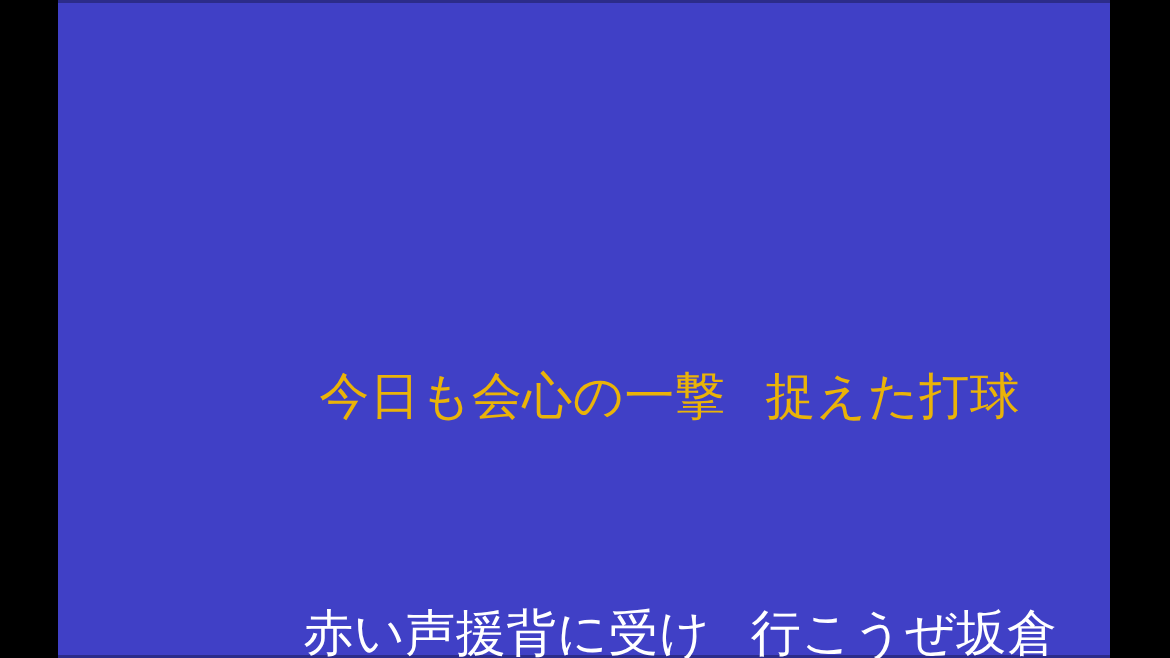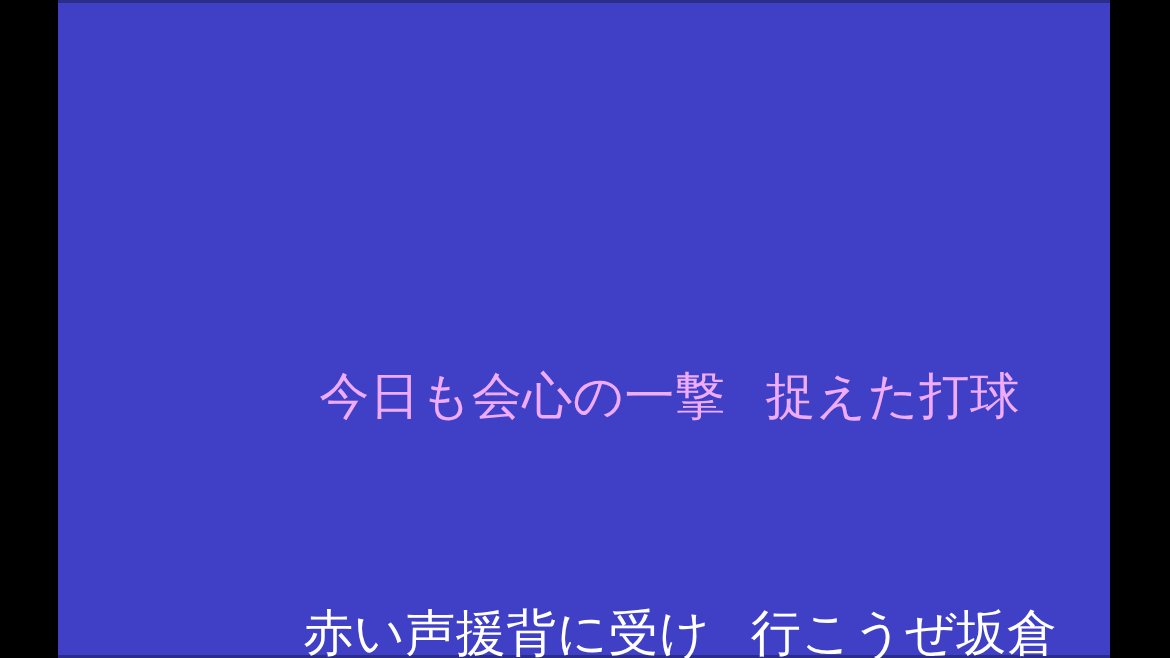--- a/index.html
+++ b/index.html
@@ -87,21 +87,21 @@
 </style>
 </head>
 <body>
 
 <div id="video-frame">
 
   <div id="slide-canvas" style="background: rgb(64, 64, 198);">
 
     <div id="lyric-block">
 
-      <div class="lyric-line" id="lyric-line-1" style="color: #f0abfc;">
+      <div class="lyric-line" id="lyric-line-1" style="color: #eab308;">
         <span class="lyric-phrase">今日も会心の一撃</span><span class="phrase-gap"></span><span class="lyric-phrase">捉えた打球</span>
       </div>
 
       <div class="lyric-line" id="lyric-line-2" style="color: rgb(255, 255, 255);">
         <span class="lyric-phrase">赤い声援背に受け</span><span class="phrase-gap"></span><span class="lyric-phrase">行こうぜ坂倉</span>
       </div>
 
     </div>
   </div>
 

